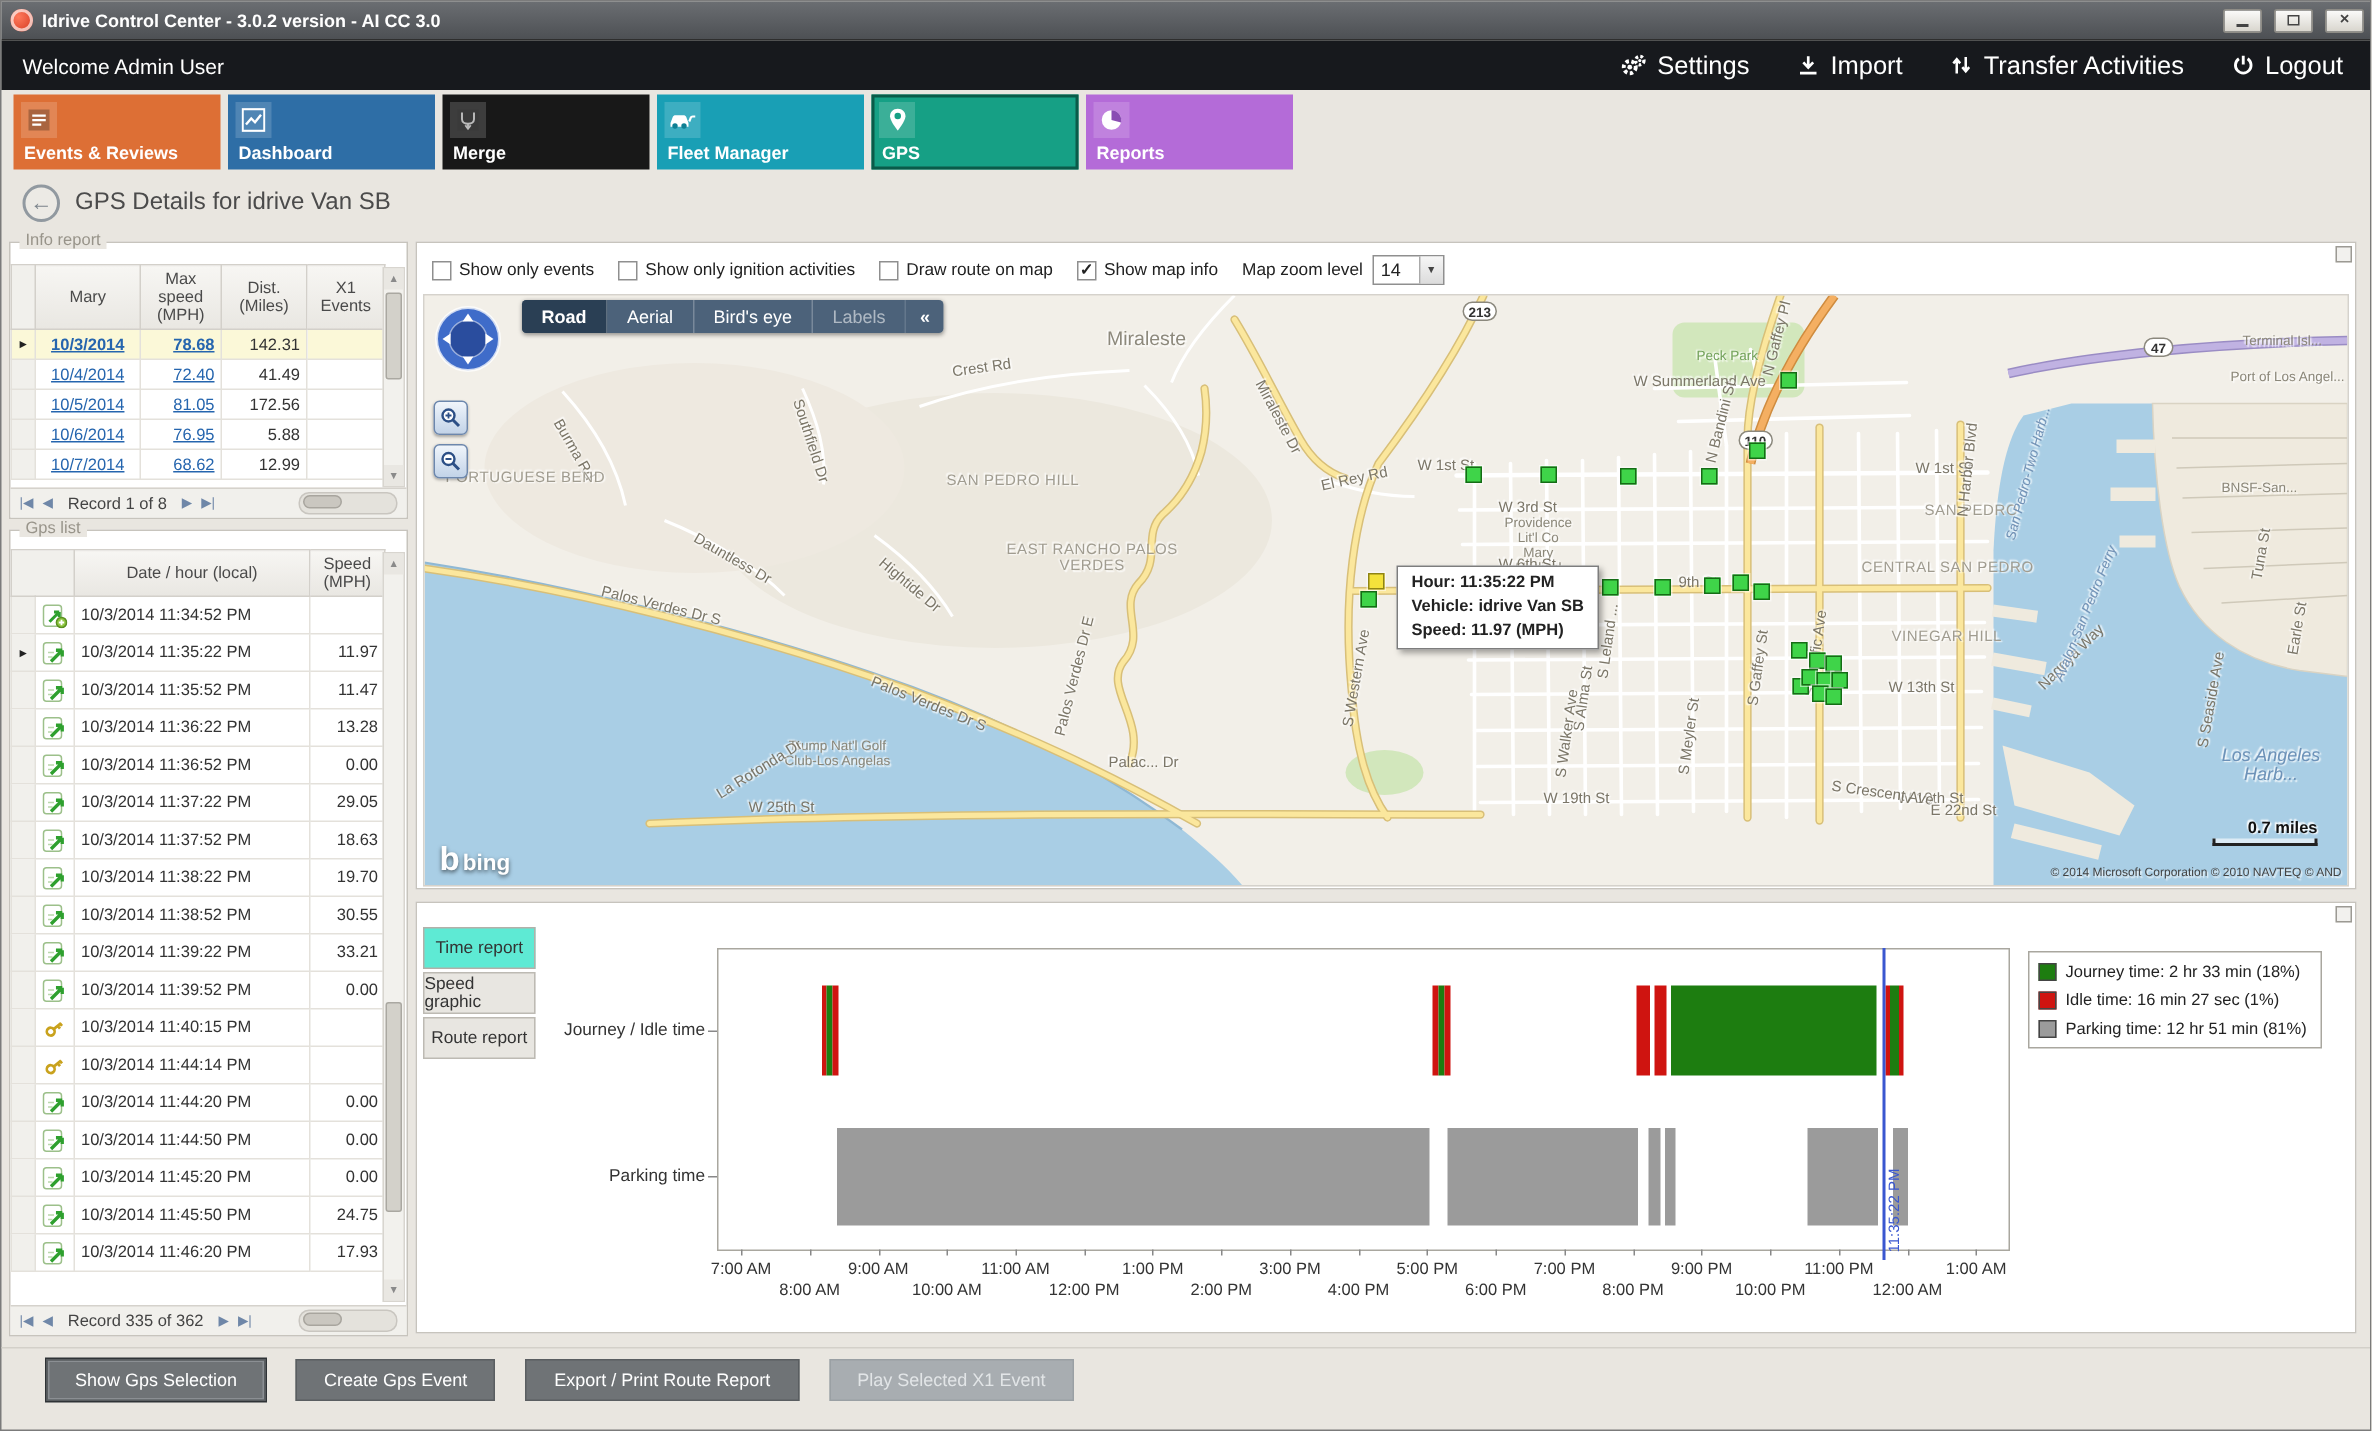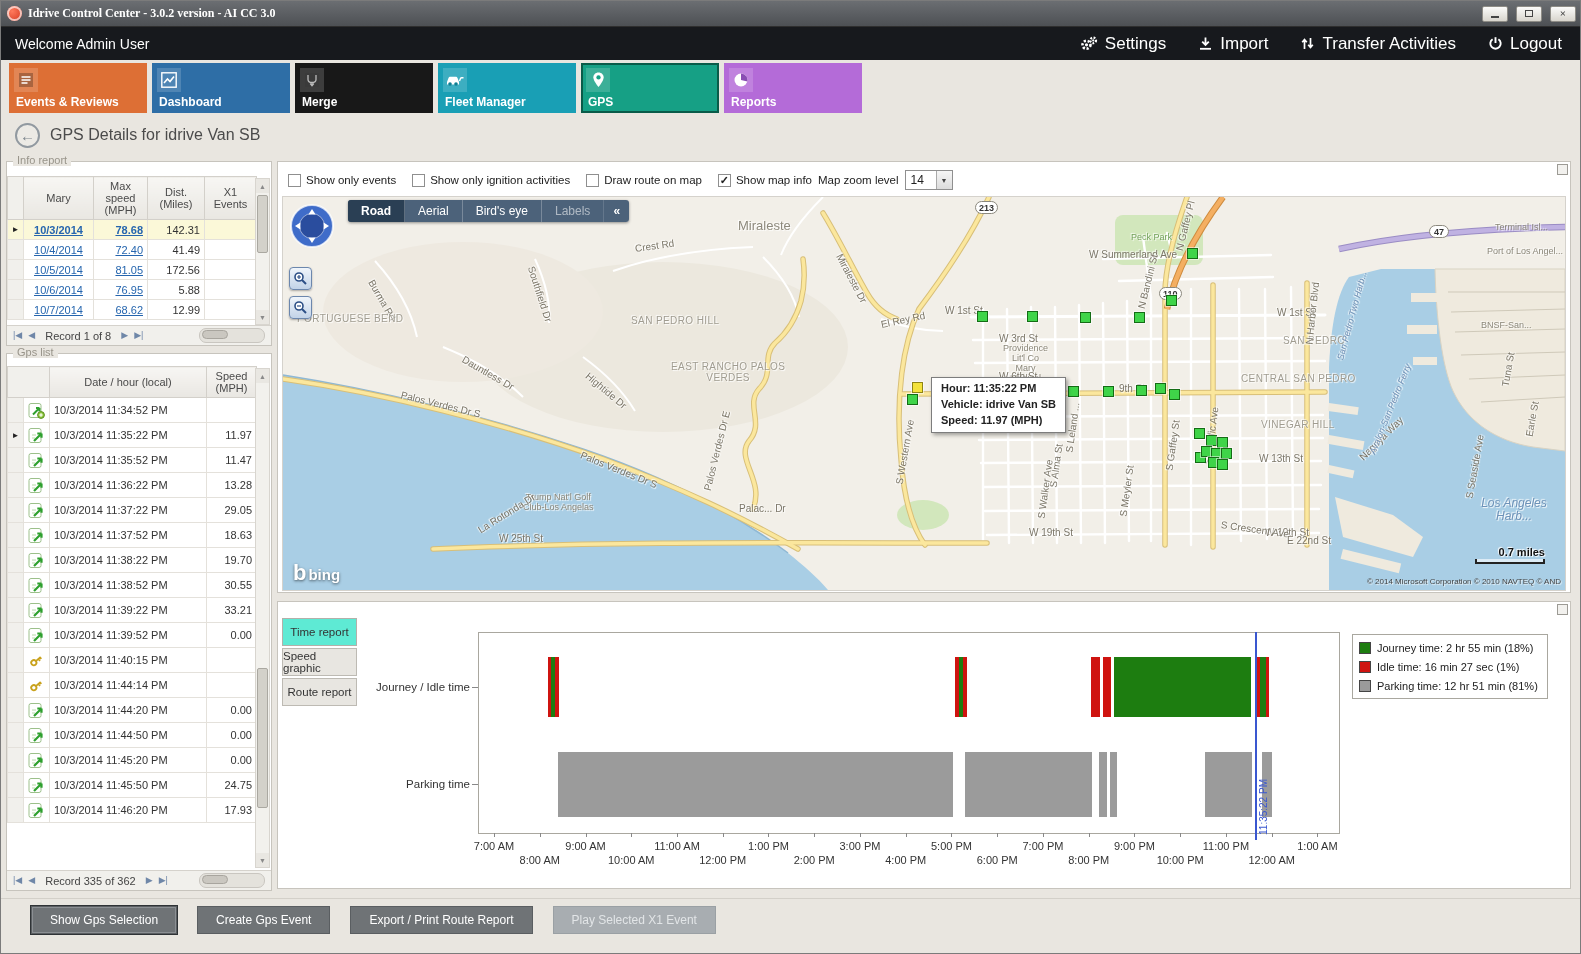--- a/index.html
+++ b/index.html
@@ -4,21 +4,21 @@
 <style>
   html,body{margin:0;padding:0;}
   body{width:1581px;height:954px;position:relative;overflow:hidden;
        background:#e9e6e0;font-family:"Liberation Sans",sans-serif;
        -webkit-font-smoothing:antialiased;}
   .window{position:absolute;inset:0;border:1px solid #7b7b7b;box-sizing:border-box;}
 
   
   .titlebar{position:absolute;top:0;left:0;right:0;height:26px;
     background:linear-gradient(#6b6e72,#4d5054);display:flex;align-items:center;
-    gap:6px;padding:0 4px 0 6px;border-bottom:1px solid #2e2e2e;box-sizing:border-box;font-family:Liberation Serif, serif;}
+    gap:6px;padding:0 4px 0 6px;border-bottom:1px solid #2e2e2e;box-sizing:border-box;}
   .app-logo{width:15px;height:15px;border-radius:50%;
     background:radial-gradient(circle at 35% 35%,#ff7a5c,#d0331c);
     box-shadow:inset 0 0 0 2px rgba(255,255,255,.65);flex:0 0 auto;}
   .title-text{color:#fff;font-size:12px;font-weight:bold;flex:1;}
   .win-btn{width:26px;height:16px;background:linear-gradient(#fbfbfa,#d8d5cd);
     border:1px solid #8e8c86;border-radius:2px;display:flex;align-items:center;
     justify-content:center;margin-left:2px;cursor:pointer;box-sizing:border-box;}
   .g-min{width:8px;height:2px;background:#444;margin-top:7px;}
   .g-max{width:8px;height:7px;border:1.5px solid #444;box-sizing:border-box;}
   .g-close{font-size:11px;font-weight:bold;color:#444;line-height:1;}
@@ -96,21 +96,21 @@
 
   .vscroll{position:absolute;right:1px;width:15px;background:#f2f1ed;border:1px solid #d8d5cf;box-sizing:border-box;}
   .vs-btn{position:absolute;left:0;right:0;height:14px;font-size:7px;color:#8a8a8a;
     display:flex;align-items:center;justify-content:center;background:#e9e7e2;cursor:pointer;}
   .vs-btn.up{top:0;} .vs-btn.down{bottom:0;}
   .vs-thumb{position:absolute;left:1px;right:1px;background:#d3d1ca;border:1px solid #aaa8a1;
     border-radius:2px;cursor:pointer;box-sizing:border-box;}
 
   
   #map-controls{position:absolute;top:4px;left:10px;right:20px;height:28px;display:flex;
-    align-items:center;gap:6px;font-size:11.5px;color:#222;}
+    align-items:center;gap:16px;font-size:11.5px;color:#222;}
   .chk{display:flex;align-items:center;gap:5px;cursor:pointer;}
   .cbx{width:13px;height:13px;background:#fff;border:1px solid #8f8f8f;display:flex;
     align-items:center;justify-content:center;font-size:11px;font-weight:bold;color:#222;
     line-height:1;box-sizing:border-box;}
   .zoom-wrap{display:flex;align-items:center;gap:6px;}
   .zoom-select{display:flex;width:48px;height:20px;border:1px solid #8f8f8f;background:#fff;
     cursor:pointer;box-sizing:border-box;}
   .zs-val{flex:1;padding:2px 5px;font-size:12px;color:#222;}
   .zs-arrow{width:15px;background:linear-gradient(#f6f6f6,#dcdcdc);border-left:1px solid #aaa;
     display:flex;align-items:center;justify-content:center;font-size:7px;color:#444;}
@@ -446,20 +446,30 @@
           </tr>
           <tr>
             <td class="ind"></td>
             <td class="c-ic"><svg width="17" height="17" viewBox="0 0 17 17">
                 <rect x="1" y="1.5" width="12" height="14" rx="2" fill="#ffffff" stroke="#9cc08a"></rect>
                 <path d="M4 8 h4 M4 11 h3" stroke="#b9d8ab" stroke-width="1"></path>
                 <path d="M6 14 L13.5 6.5 M13.5 6.5 L9.3 6.5 M13.5 6.5 L13.5 10.7" stroke="#2ea02e" stroke-width="2.2" fill="none"></path>
               </svg></td>
             <td class="c-dt">10/3/2014 11:36:22 PM</td>
             <td class="c-sp">13.28</td>
+          </tr>
+          <tr>
+            <td class="ind"></td>
+            <td class="c-ic"><svg width="17" height="17" viewBox="0 0 17 17">
+                <rect x="1" y="1.5" width="12" height="14" rx="2" fill="#ffffff" stroke="#9cc08a"></rect>
+                <path d="M4 8 h4 M4 11 h3" stroke="#b9d8ab" stroke-width="1"></path>
+                <path d="M6 14 L13.5 6.5 M13.5 6.5 L9.3 6.5 M13.5 6.5 L13.5 10.7" stroke="#2ea02e" stroke-width="2.2" fill="none"></path>
+              </svg></td>
+            <td class="c-dt">10/3/2014 11:36:52 PM</td>
+            <td class="c-sp">0.00</td>
           </tr>
           <tr>
             <td class="ind"></td>
             <td class="c-ic"><svg width="17" height="17" viewBox="0 0 17 17">
                 <rect x="1" y="1.5" width="12" height="14" rx="2" fill="#ffffff" stroke="#9cc08a"></rect>
                 <path d="M4 8 h4 M4 11 h3" stroke="#b9d8ab" stroke-width="1"></path>
                 <path d="M6 14 L13.5 6.5 M13.5 6.5 L9.3 6.5 M13.5 6.5 L13.5 10.7" stroke="#2ea02e" stroke-width="2.2" fill="none"></path>
               </svg></td>
             <td class="c-dt">10/3/2014 11:37:22 PM</td>
             <td class="c-sp">29.05</td>
@@ -889,21 +899,21 @@
     <div id="report-tabs">
         <div class="rtab act">Time report</div>
         <div class="rtab">Speed graphic</div>
         <div class="rtab">Route report</div>
       </div>
     <div id="chart-area">
       <div id="plot"></div>
       <div id="legend">
           <div class="lg-row">
             <span class="sw" style="background: rgb(29, 125, 16);"></span>
-            <span>Journey time: 2 hr 55 min (18%)</span>
+            <span>Journey time: 2 hr 33 min (18%)</span>
           </div>
           <div class="lg-row">
             <span class="sw" style="background: rgb(207, 20, 16);"></span>
             <span>Idle time: 16 min 27 sec (1%)</span>
           </div>
           <div class="lg-row">
             <span class="sw" style="background: rgb(155, 155, 155);"></span>
             <span>Parking time: 12 hr 51 min (81%)</span>
           </div>
         </div>

